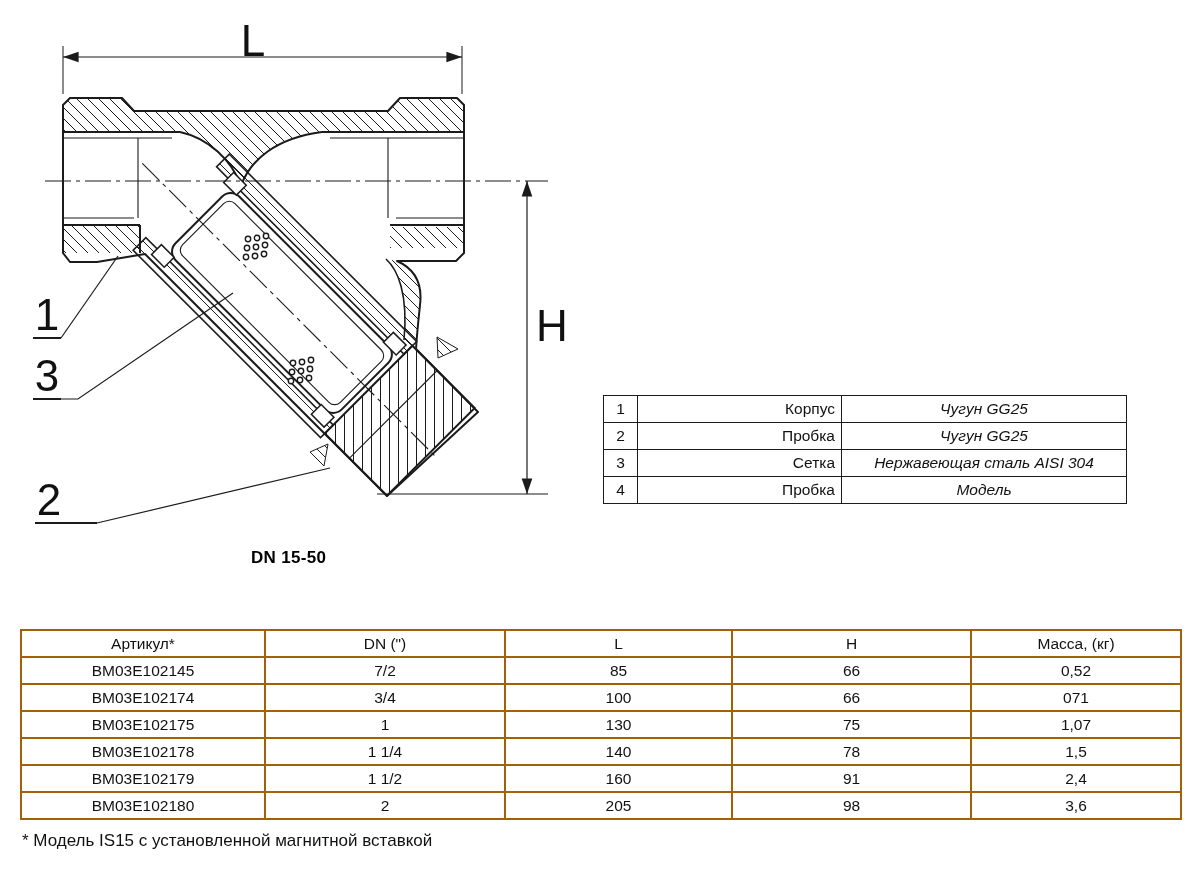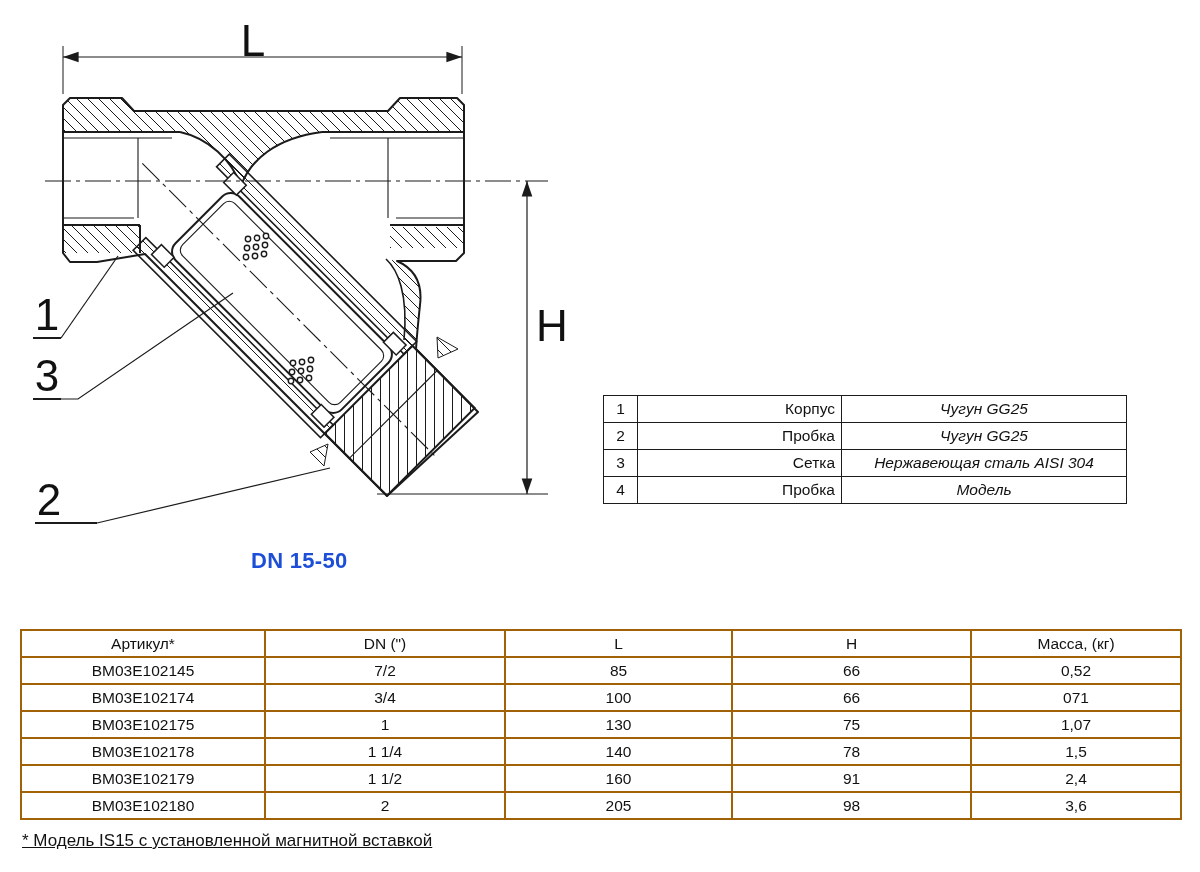--- a/index.html
+++ b/index.html
@@ -1,31 +1,31 @@
 <!DOCTYPE html>
 <html><head>
 <meta charset="utf-8">
 <style>
   html,body{margin:0;padding:0;background:#ffffff;}
   .page{position:relative;width:1200px;height:872px;background:#ffffff;overflow:hidden;
         font-family:"Liberation Sans",sans-serif;color:#111;}
   .drawing-svg{position:absolute;left:0;top:0;}
-  .dn-label{position:absolute;left:251px;top:548px;font-size:22px;font-weight:bold;
-            letter-spacing:.3px;color:#1d4ed8;}
+  .dn-label{position:absolute;left:251px;top:548px;font-size:17px;font-weight:bold;
+            letter-spacing:.3px;color:#000000;}
   table{border-collapse:collapse;}
   .parts-table{position:absolute;left:603px;top:395px;table-layout:fixed;width:523px;}
   .parts-table td{border:1px solid #1c1c1c;height:26px;font-size:15.5px;color:#111;
                   padding:0 6px;overflow:hidden;white-space:nowrap;}
   .parts-table td.num{text-align:center;padding:0;}
   .parts-table td.name{text-align:right;padding-left:10px;}
   .parts-table td.mat{text-align:center;font-style:italic;}
   .spec-table{position:absolute;left:20px;top:629px;table-layout:fixed;width:1160px;}
   .spec-table td{border:2px solid #a16207;height:25px;font-size:15.5px;color:#111;
                  text-align:center;padding:0 4px;overflow:hidden;white-space:nowrap;}
-  .footnote{position:absolute;left:22px;top:831px;font-size:17px;color:#111;text-decoration:underline;}
+  .footnote{position:absolute;left:22px;top:831px;font-size:17px;color:#111;}
   svg text{font-family:"Liberation Sans",sans-serif;fill:#111;}
 </style>
 </head>
 <body>
 
 <div class="page">
 
   <svg class="drawing-svg" width="580" height="580" viewBox="0 0 580 580">
     <defs>
       <pattern id="h45" width="11" height="11" patternUnits="userSpaceOnUse">

